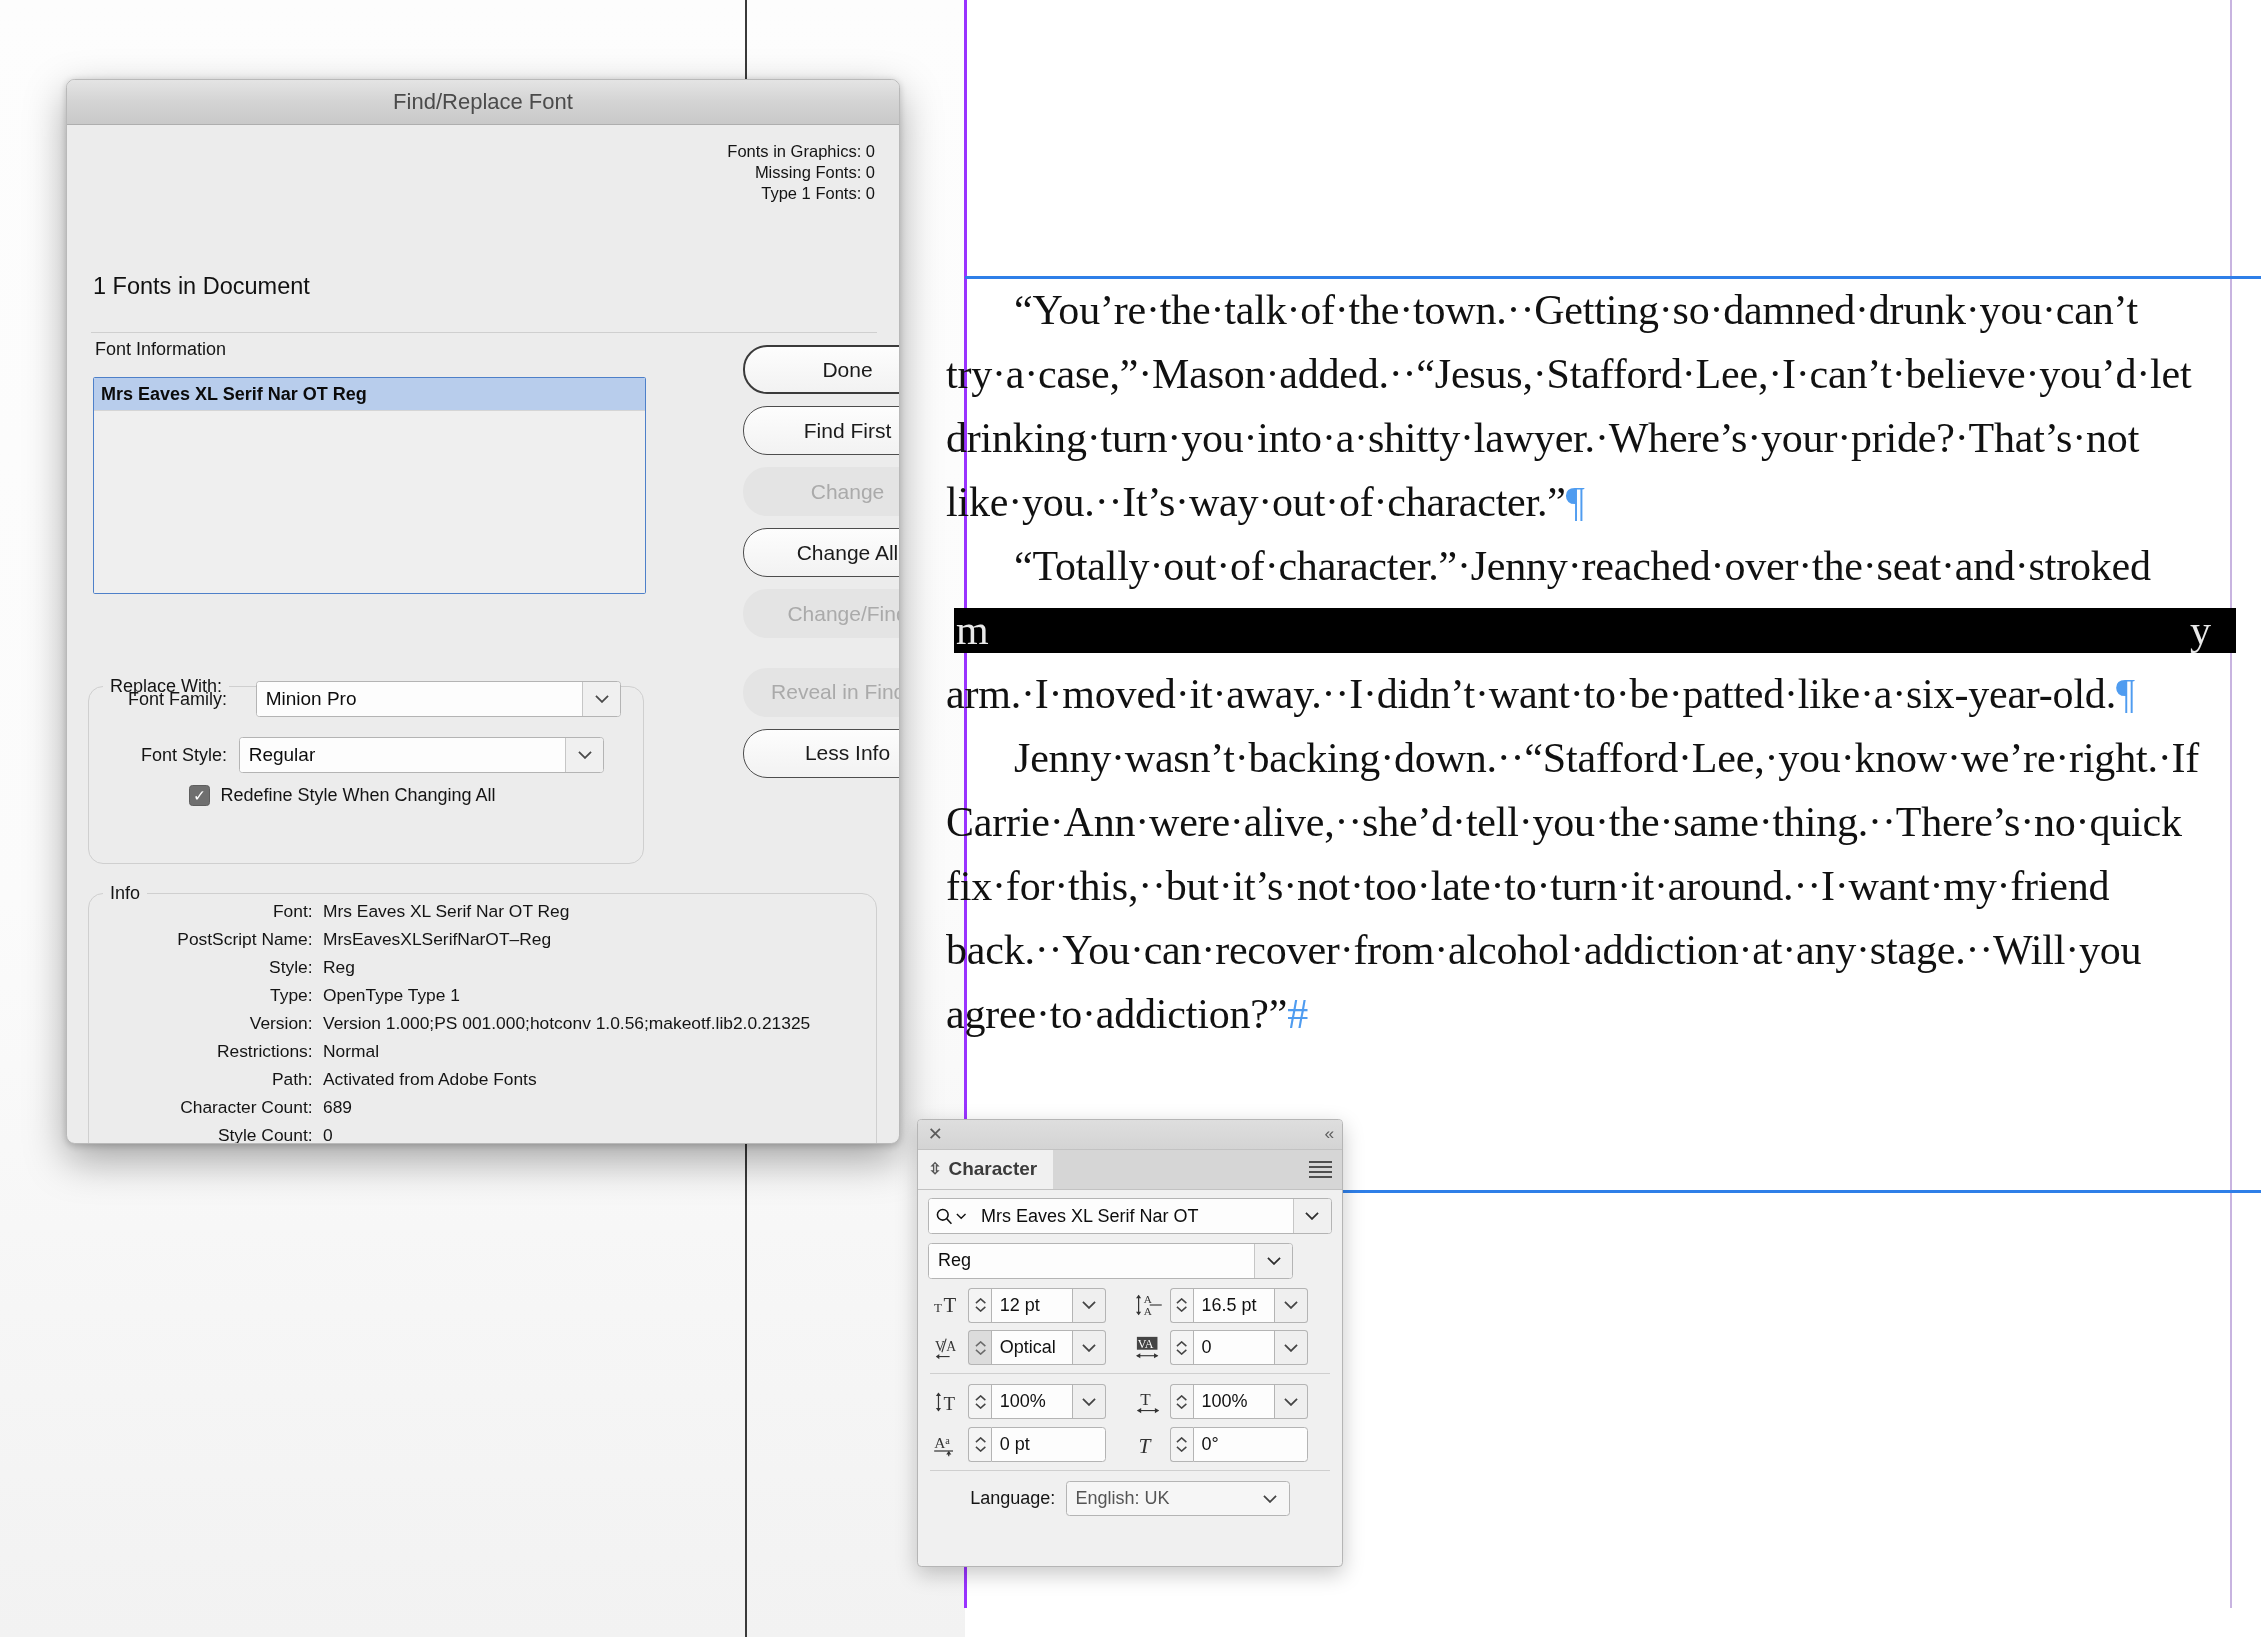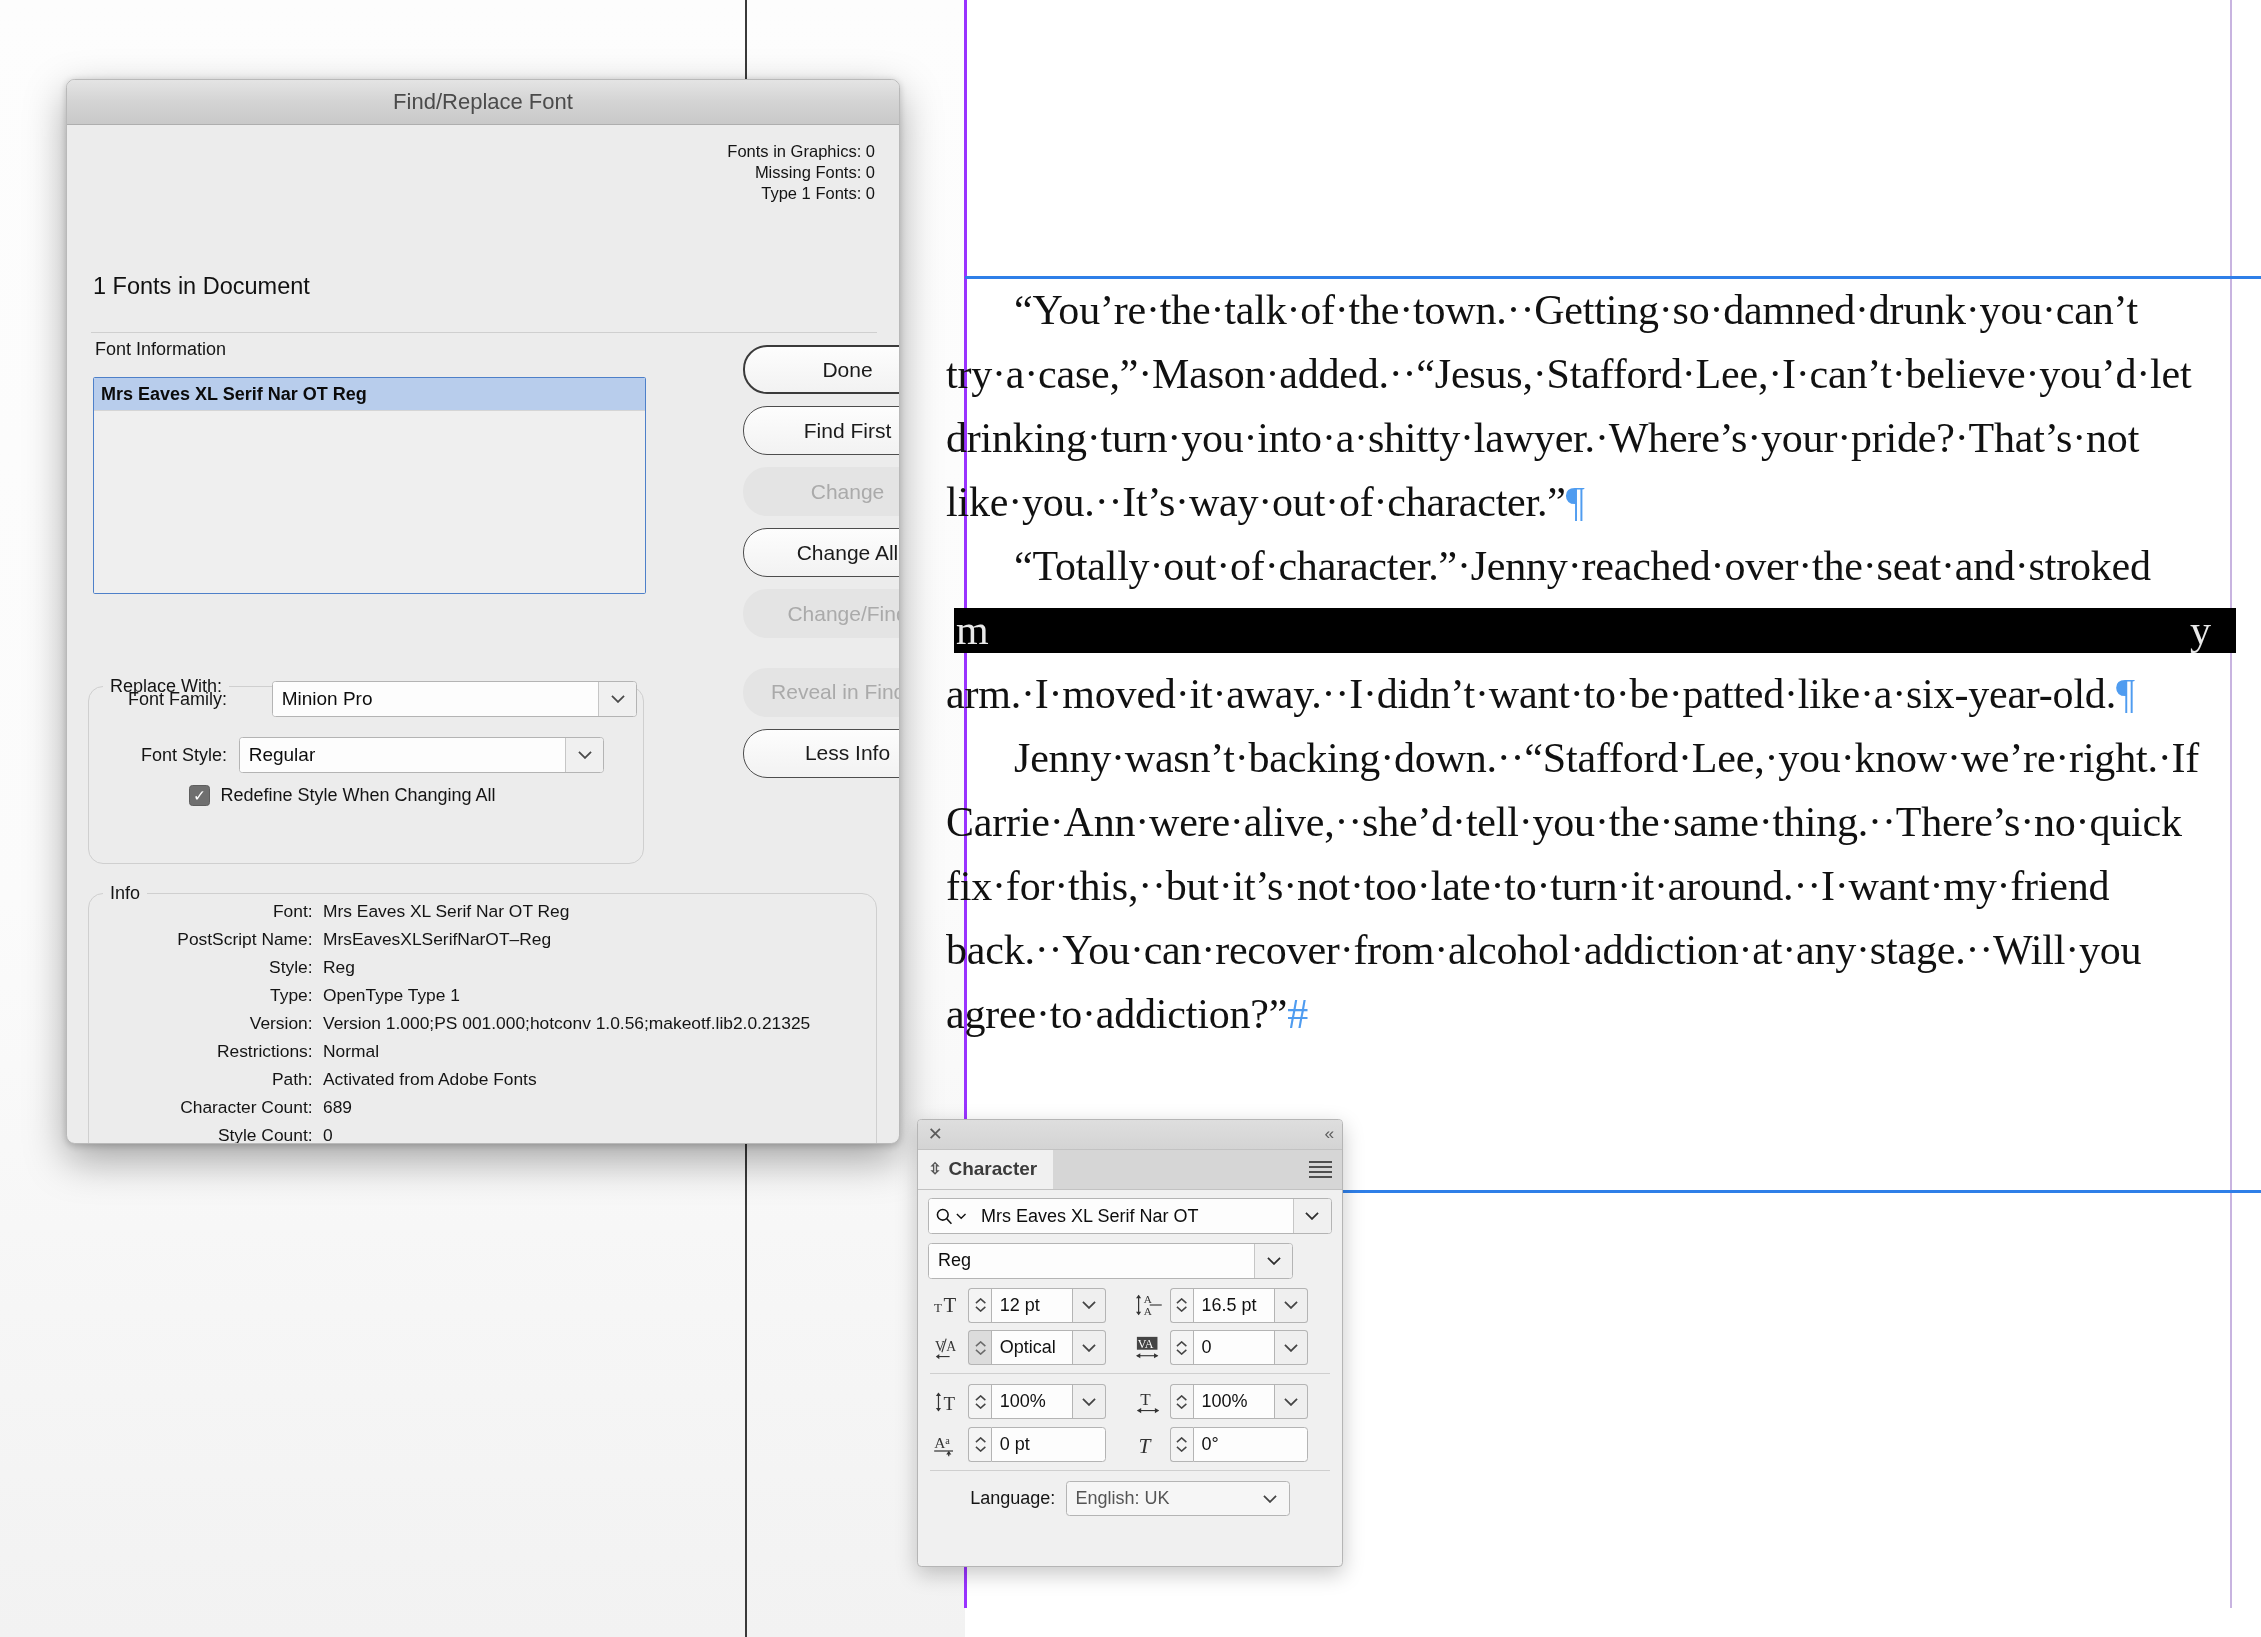--- a/index.html
+++ b/index.html
@@ -356,21 +356,21 @@
         <div class="btn disabled gap">Reveal in Finder</div>
         <div class="btn">Less Info</div>
       </div>
 
       <div class="group" id="grp-replace">
         <span class="group-legend">Replace With:</span>
       </div>
 
       <div class="field-row" style="left:21px; top:556px; width:556px;gap:17px;">
         <span class="field-label" style="width:139px;">Font Family:</span>
-        <div class="combo" style="width:365px; margin-left:28px;">
+        <div class="combo" style="width:365px; margin-left:12px;">
           <div class="combo-value">Minion Pro</div>
           <div class="combo-arrow">
             <svg class="chev" viewBox="0 0 16 9">
                 <path d="M1 1 L8 8 L15 1" fill="none" stroke="#4a4a4a" stroke-width="2"></path>
               </svg>
           </div>
         </div>
       </div>
 
       <div class="field-row" style="left:21px; top:612px; width:556px;">

